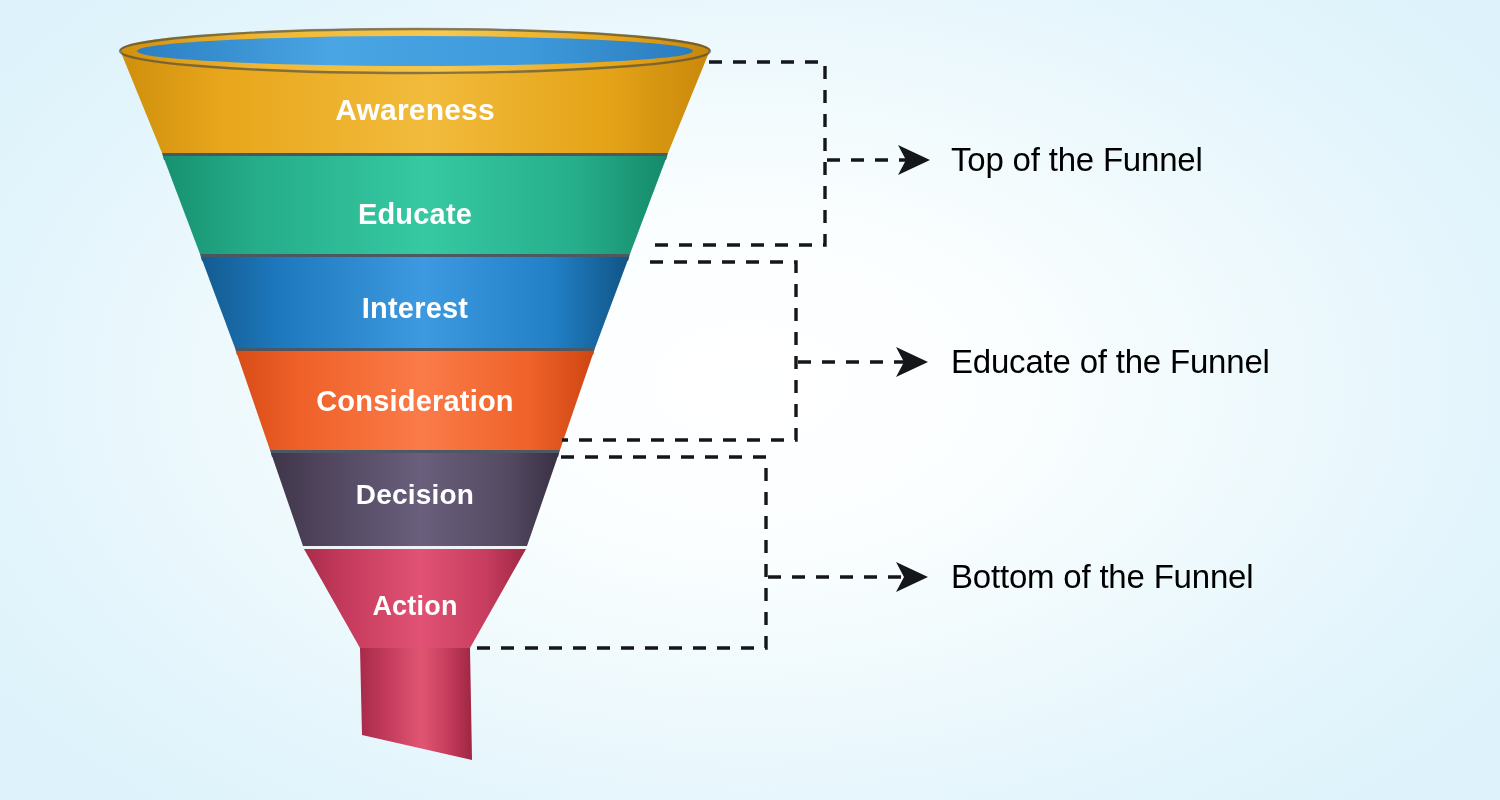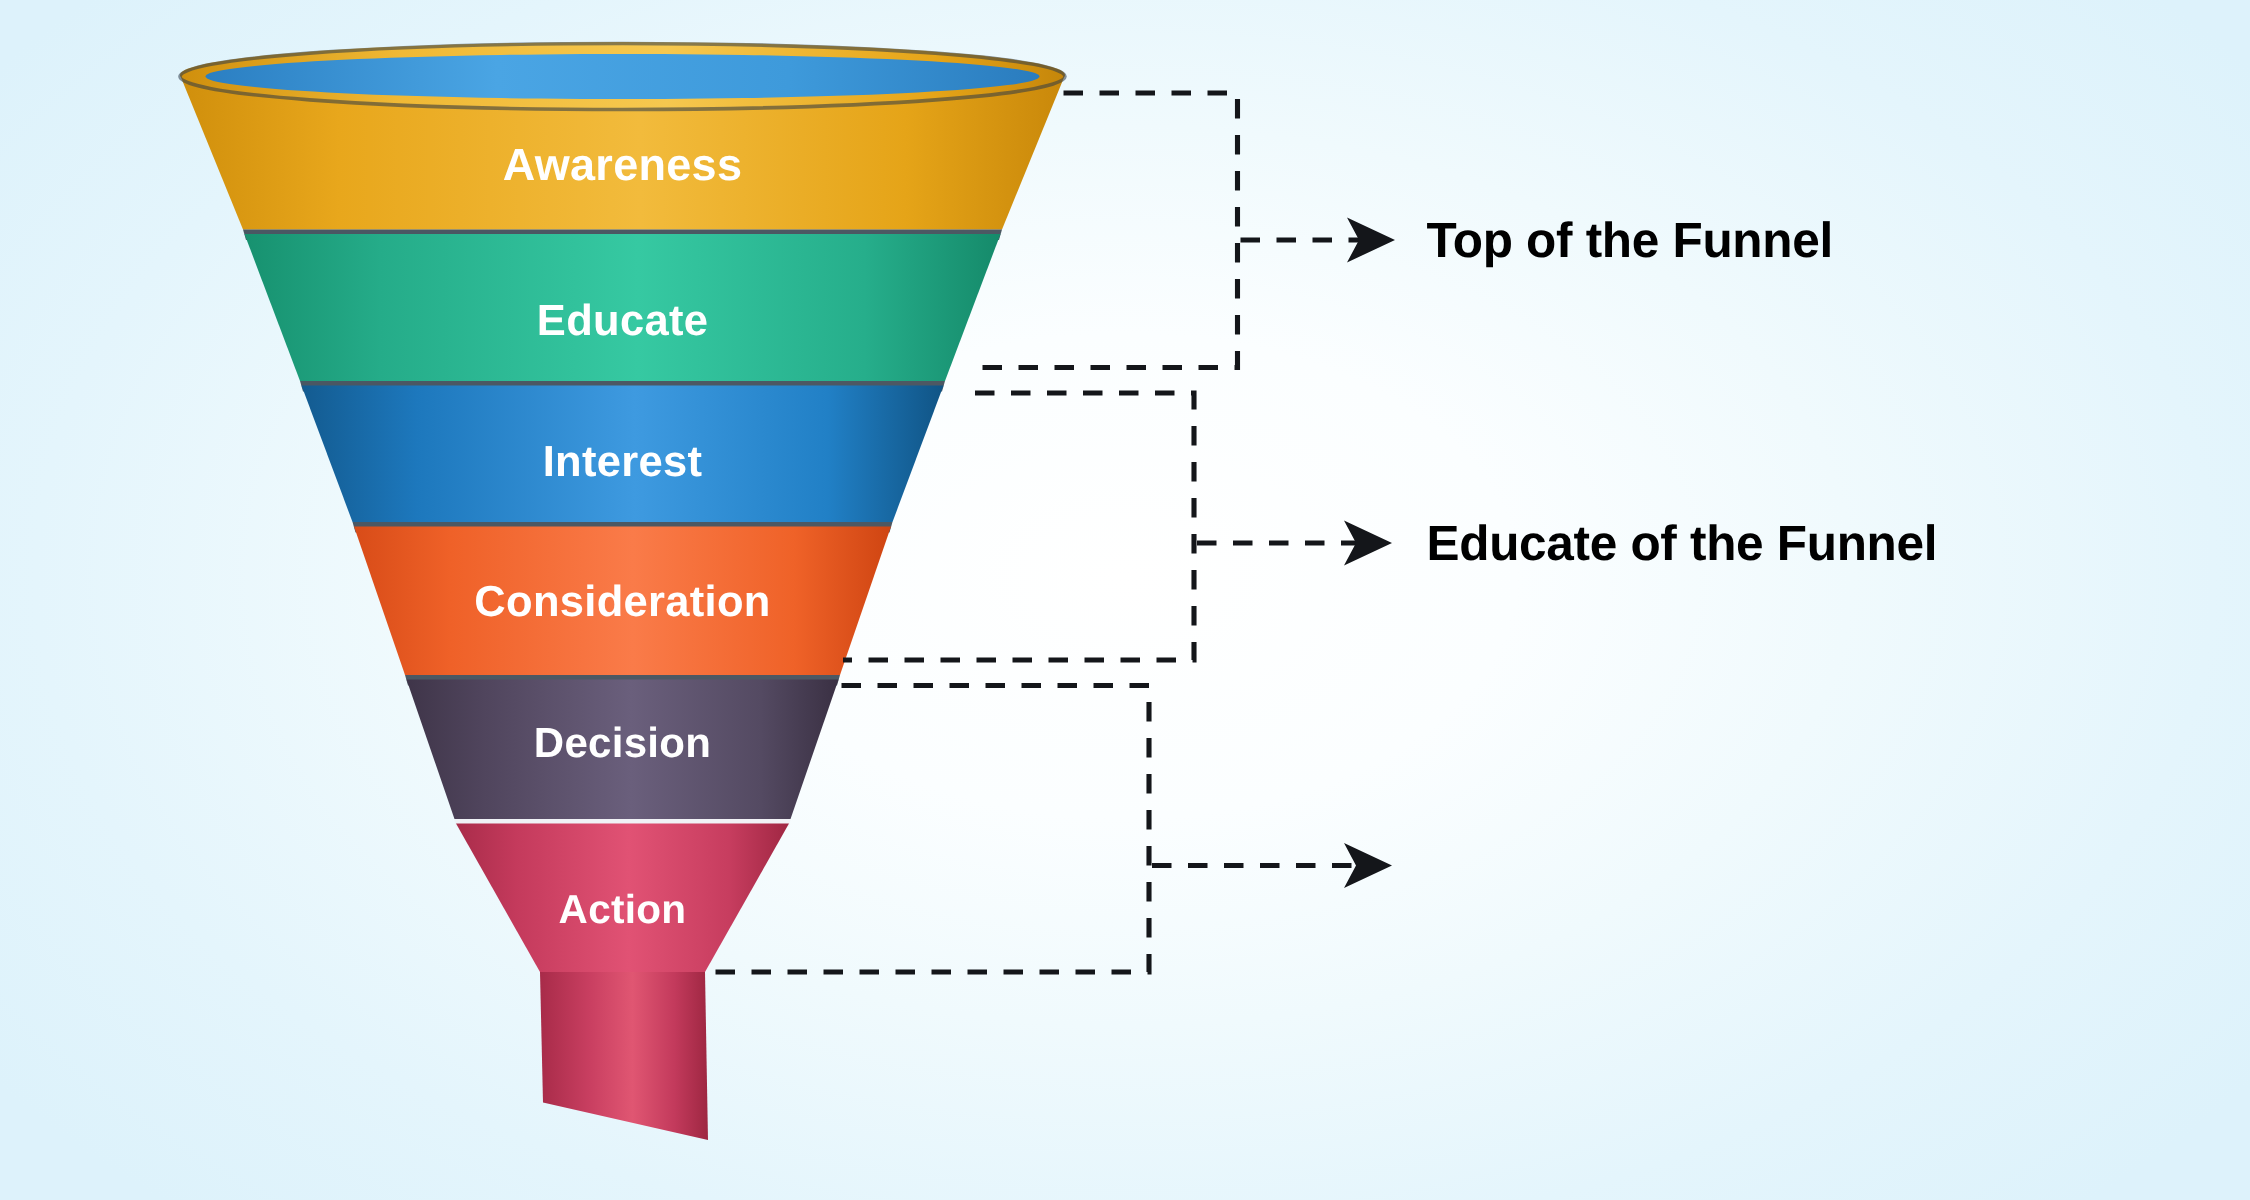--- a/index.html
+++ b/index.html
@@ -39,21 +39,21 @@
     fill: #ffffff;
     font-family: "Liberation Sans", sans-serif;
     font-weight: bold;
     text-anchor: middle;
     dominant-baseline: middle;
     letter-spacing: 0.2px;
   }
   .side-label {
     position: absolute;
     font-family: "Liberation Sans", sans-serif;
-    font-weight: bold;
+    font-weight: normal;
     font-size: 33px;
     color: #000000;
     white-space: nowrap;
     letter-spacing: -0.2px;
     line-height: 1;
   }
   #label-top    { left: 951px; top: 143px; }
   #label-middle { left: 951px; top: 345px; }
   #label-bottom { left: 951px; top: 560px; }
 </style>
@@ -194,14 +194,15 @@
       <path d="M 930 160 L 898 145 L 906 160 L 898 175 Z"></path>
       <path d="M 928 362 L 896 347 L 904 362 L 896 377 Z"></path>
       <path d="M 928 577 L 896 562 L 904 577 L 896 592 Z"></path>
     </g>
   </svg>
 
   <div class="side-label" id="label-top">Top of the Funnel</div>
 
   <div class="side-label" id="label-middle">Educate of the Funnel</div>
 
+  <div class="side-label" id="label-bottom">Bottom of the Funnel</div>
 
 </div>
 
 </body></html>

